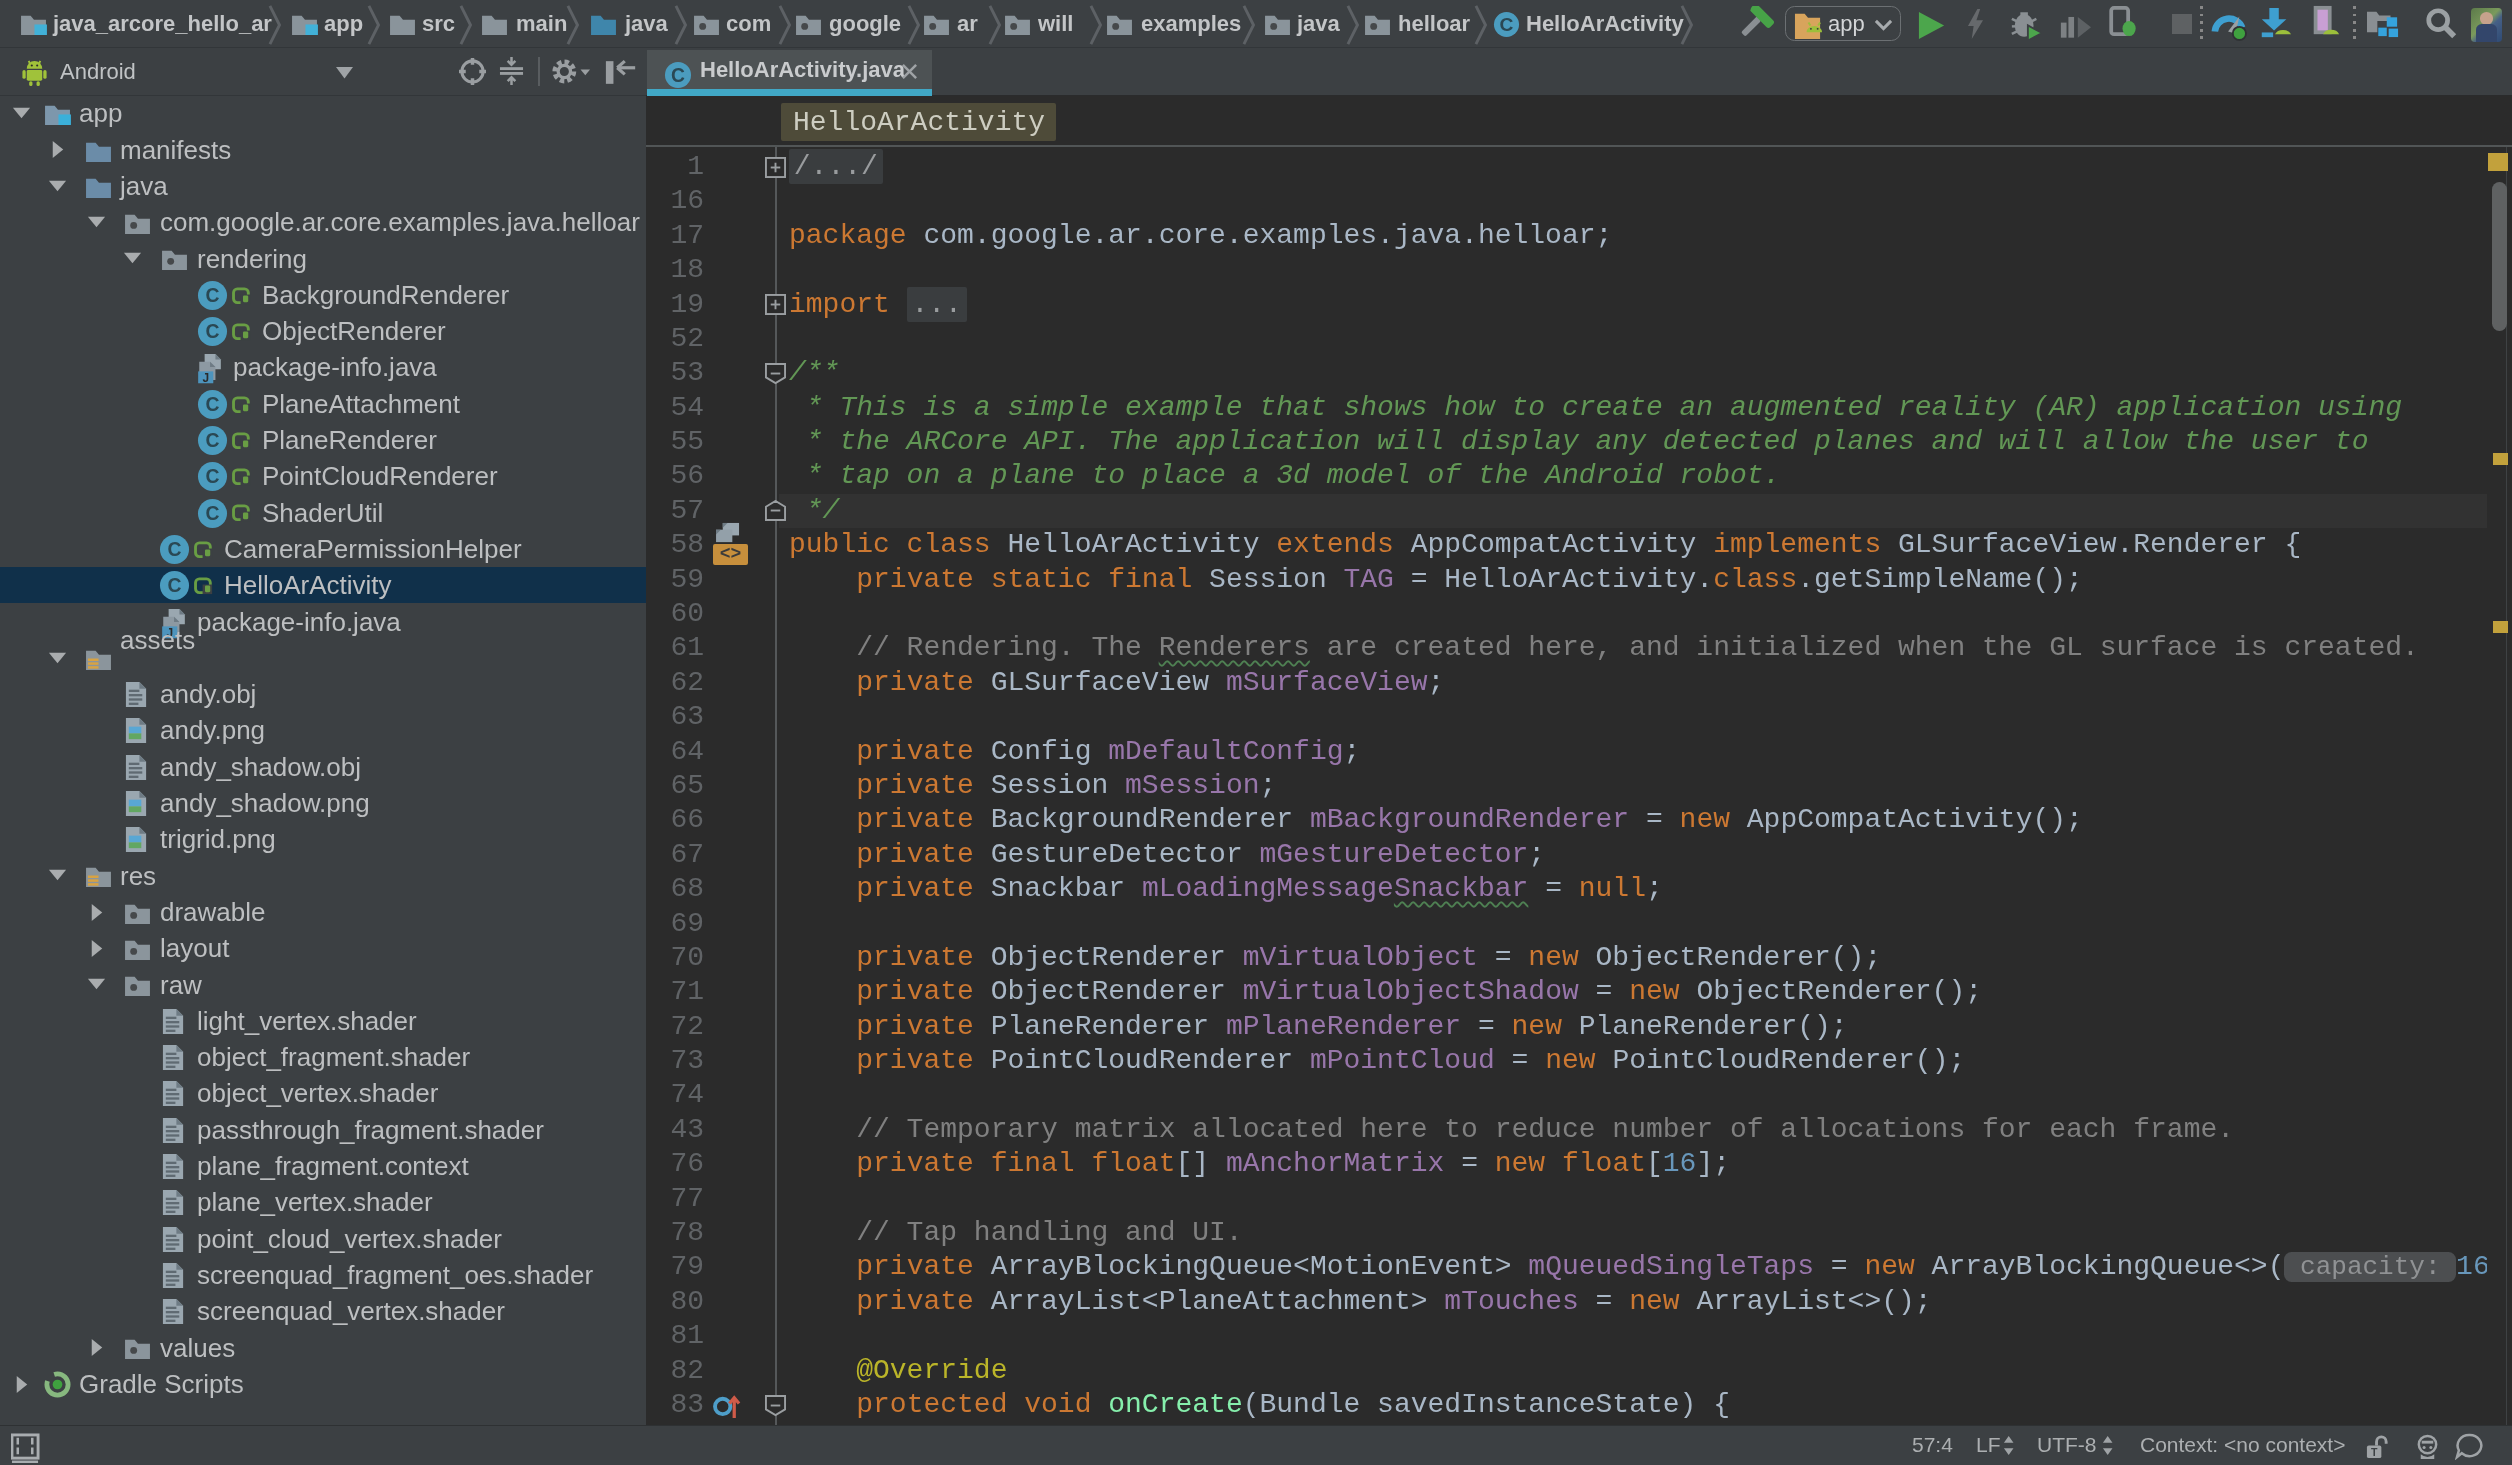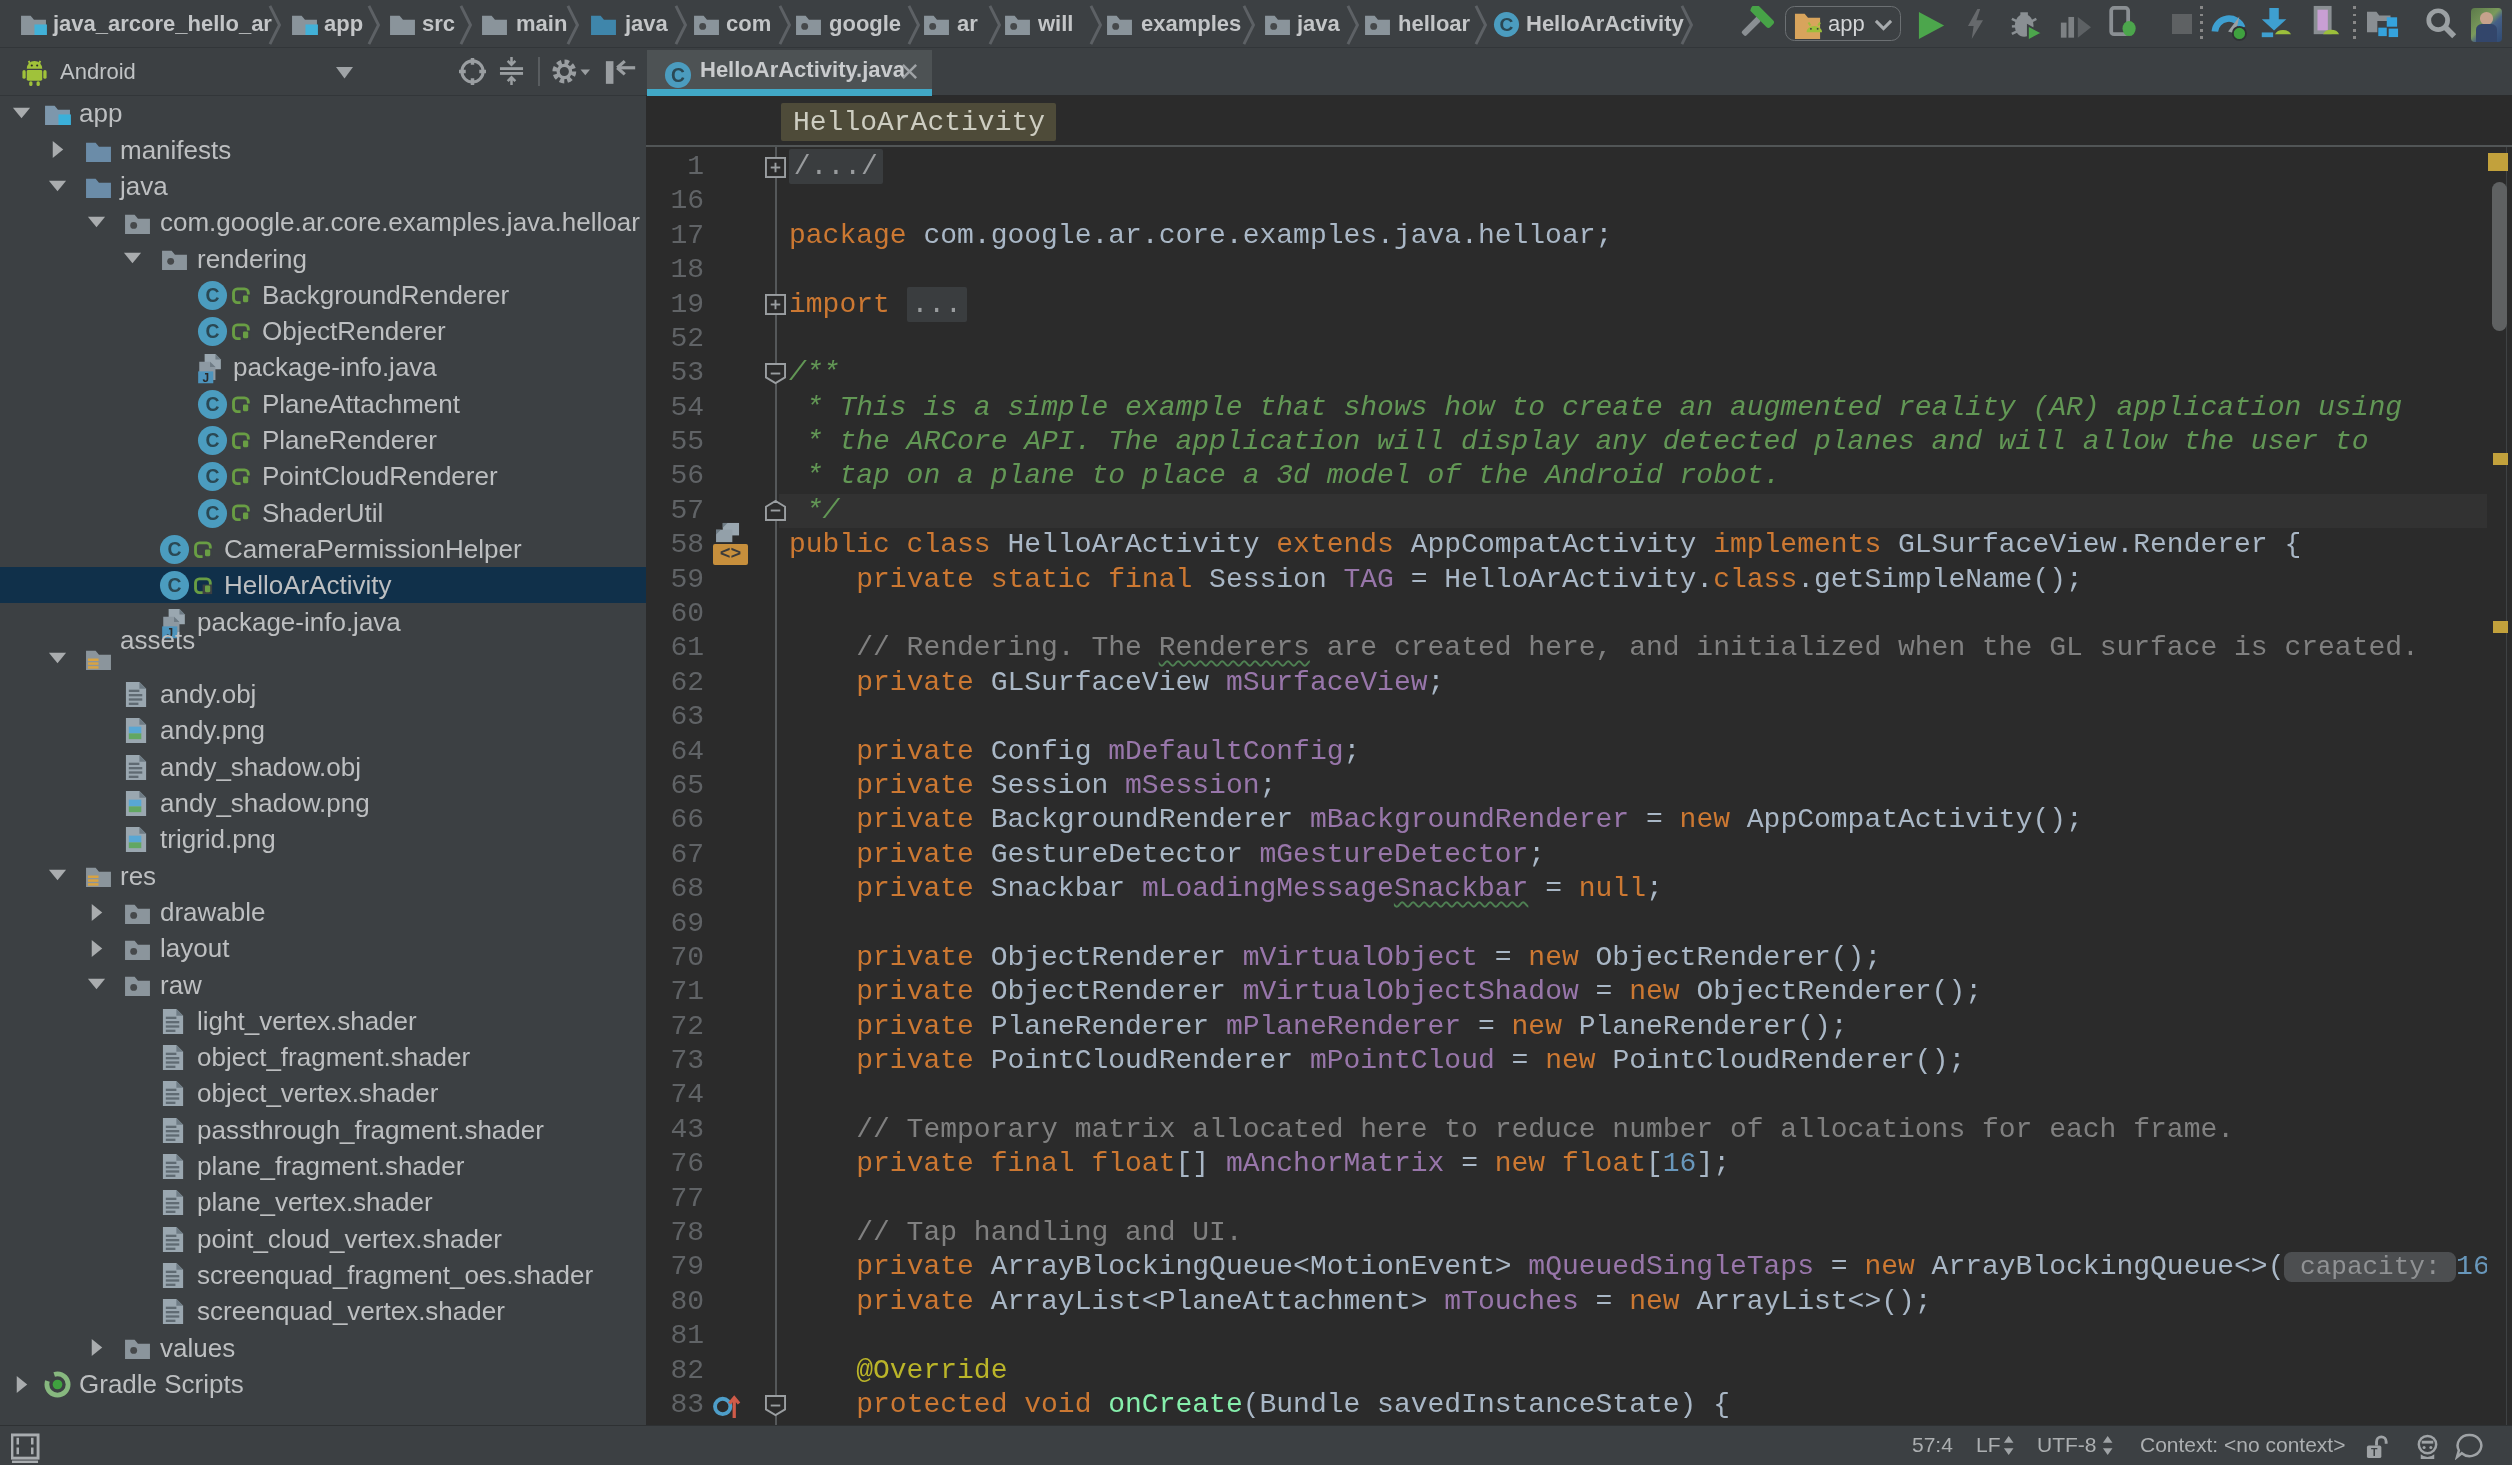--- a/index.html
+++ b/index.html
@@ -520,21 +520,21 @@
   </svg>
 <div class="tree-label" style="left:197px;top:1115px">passthrough_fragment.shader</div>
 <svg class="abs" style="left:161px;top:1153px" width="25" height="27" viewBox="0 0 26 28">
     <path d="M2 1 h14 l7 7 v19 H2 z" fill="#9aa7b0"></path>
     <path d="M16 1 l7 7 h-7 z" fill="#6e7b84"></path>
 <rect x="5" y="9" width="11" height="2.4" fill="#5f6a72"></rect>
     <rect x="5" y="13.5" width="14" height="2.4" fill="#5f6a72"></rect>
     <rect x="5" y="18" width="14" height="2.4" fill="#5f6a72"></rect>
     <rect x="5" y="22.5" width="10" height="2.4" fill="#5f6a72"></rect>
   </svg>
-<div class="tree-label" style="left:197px;top:1151px">plane_fragment.shader</div>
+<div class="tree-label" style="left:197px;top:1151px">plane_fragment.context</div>
 <svg class="abs" style="left:161px;top:1189px" width="25" height="27" viewBox="0 0 26 28">
     <path d="M2 1 h14 l7 7 v19 H2 z" fill="#9aa7b0"></path>
     <path d="M16 1 l7 7 h-7 z" fill="#6e7b84"></path>
 <rect x="5" y="9" width="11" height="2.4" fill="#5f6a72"></rect>
     <rect x="5" y="13.5" width="14" height="2.4" fill="#5f6a72"></rect>
     <rect x="5" y="18" width="14" height="2.4" fill="#5f6a72"></rect>
     <rect x="5" y="22.5" width="10" height="2.4" fill="#5f6a72"></rect>
   </svg>
 <div class="tree-label" style="left:197px;top:1187px">plane_vertex.shader</div>
 <svg class="abs" style="left:161px;top:1226px" width="25" height="27" viewBox="0 0 26 28">

